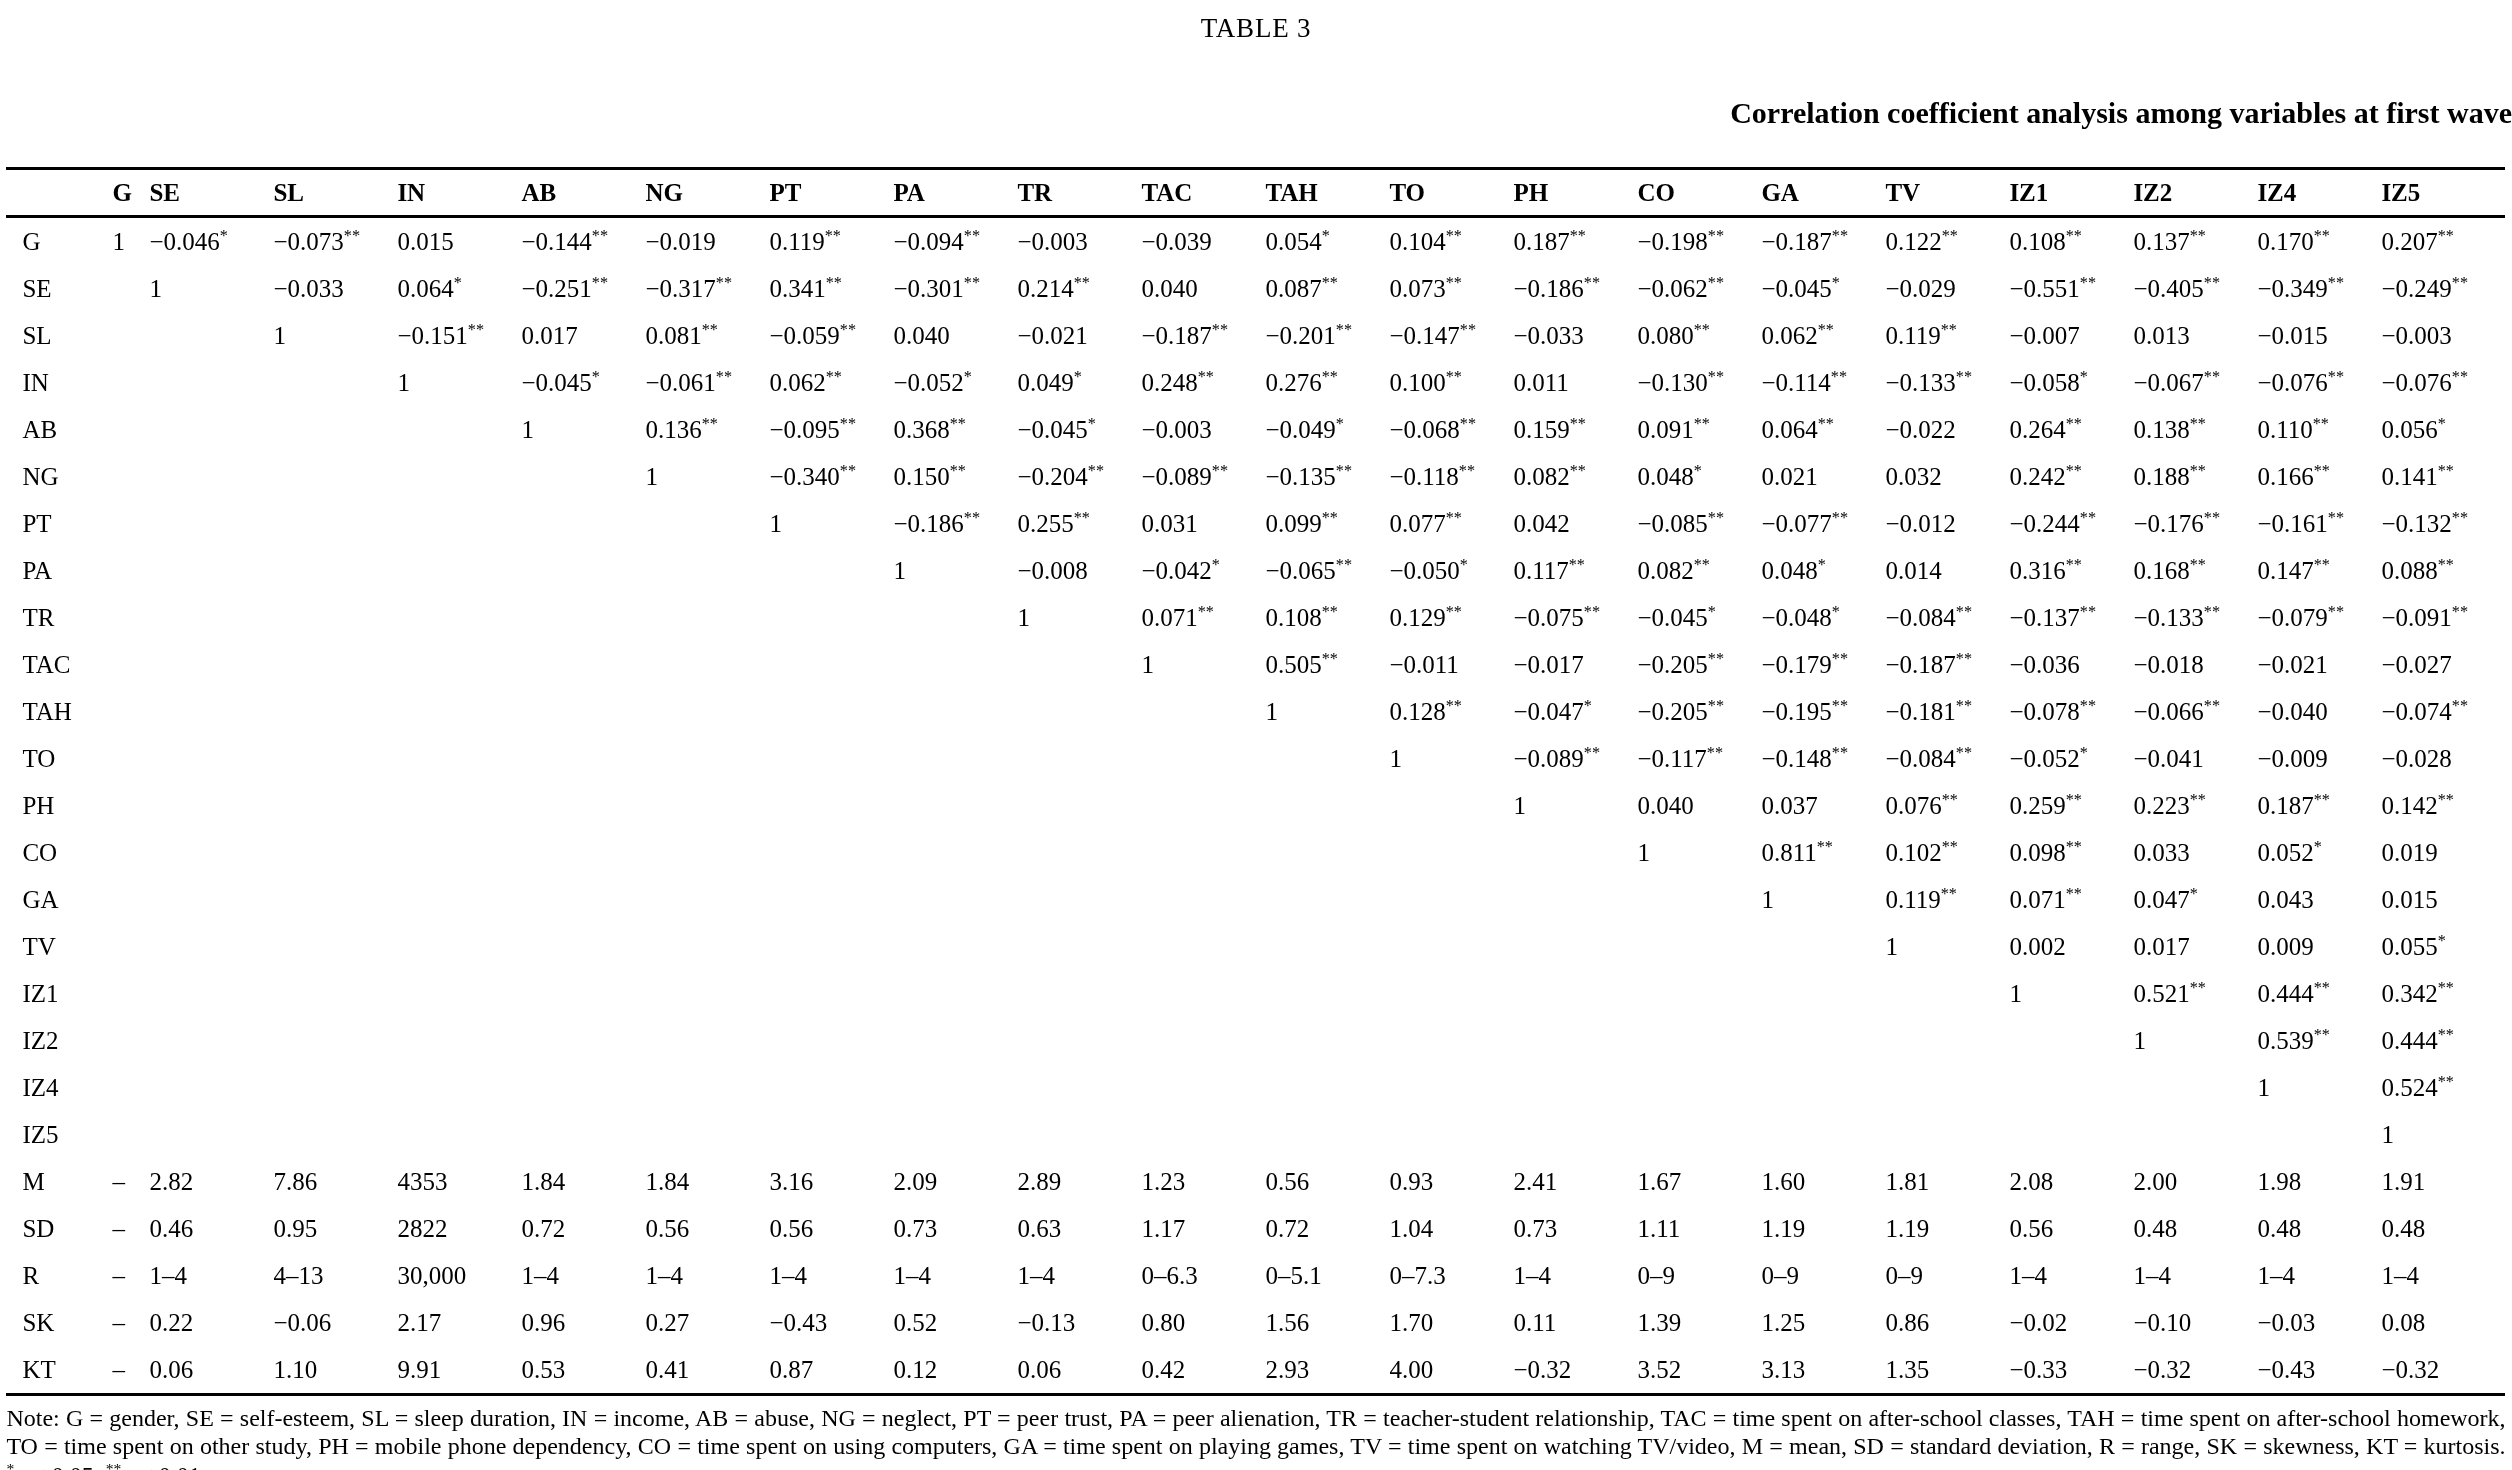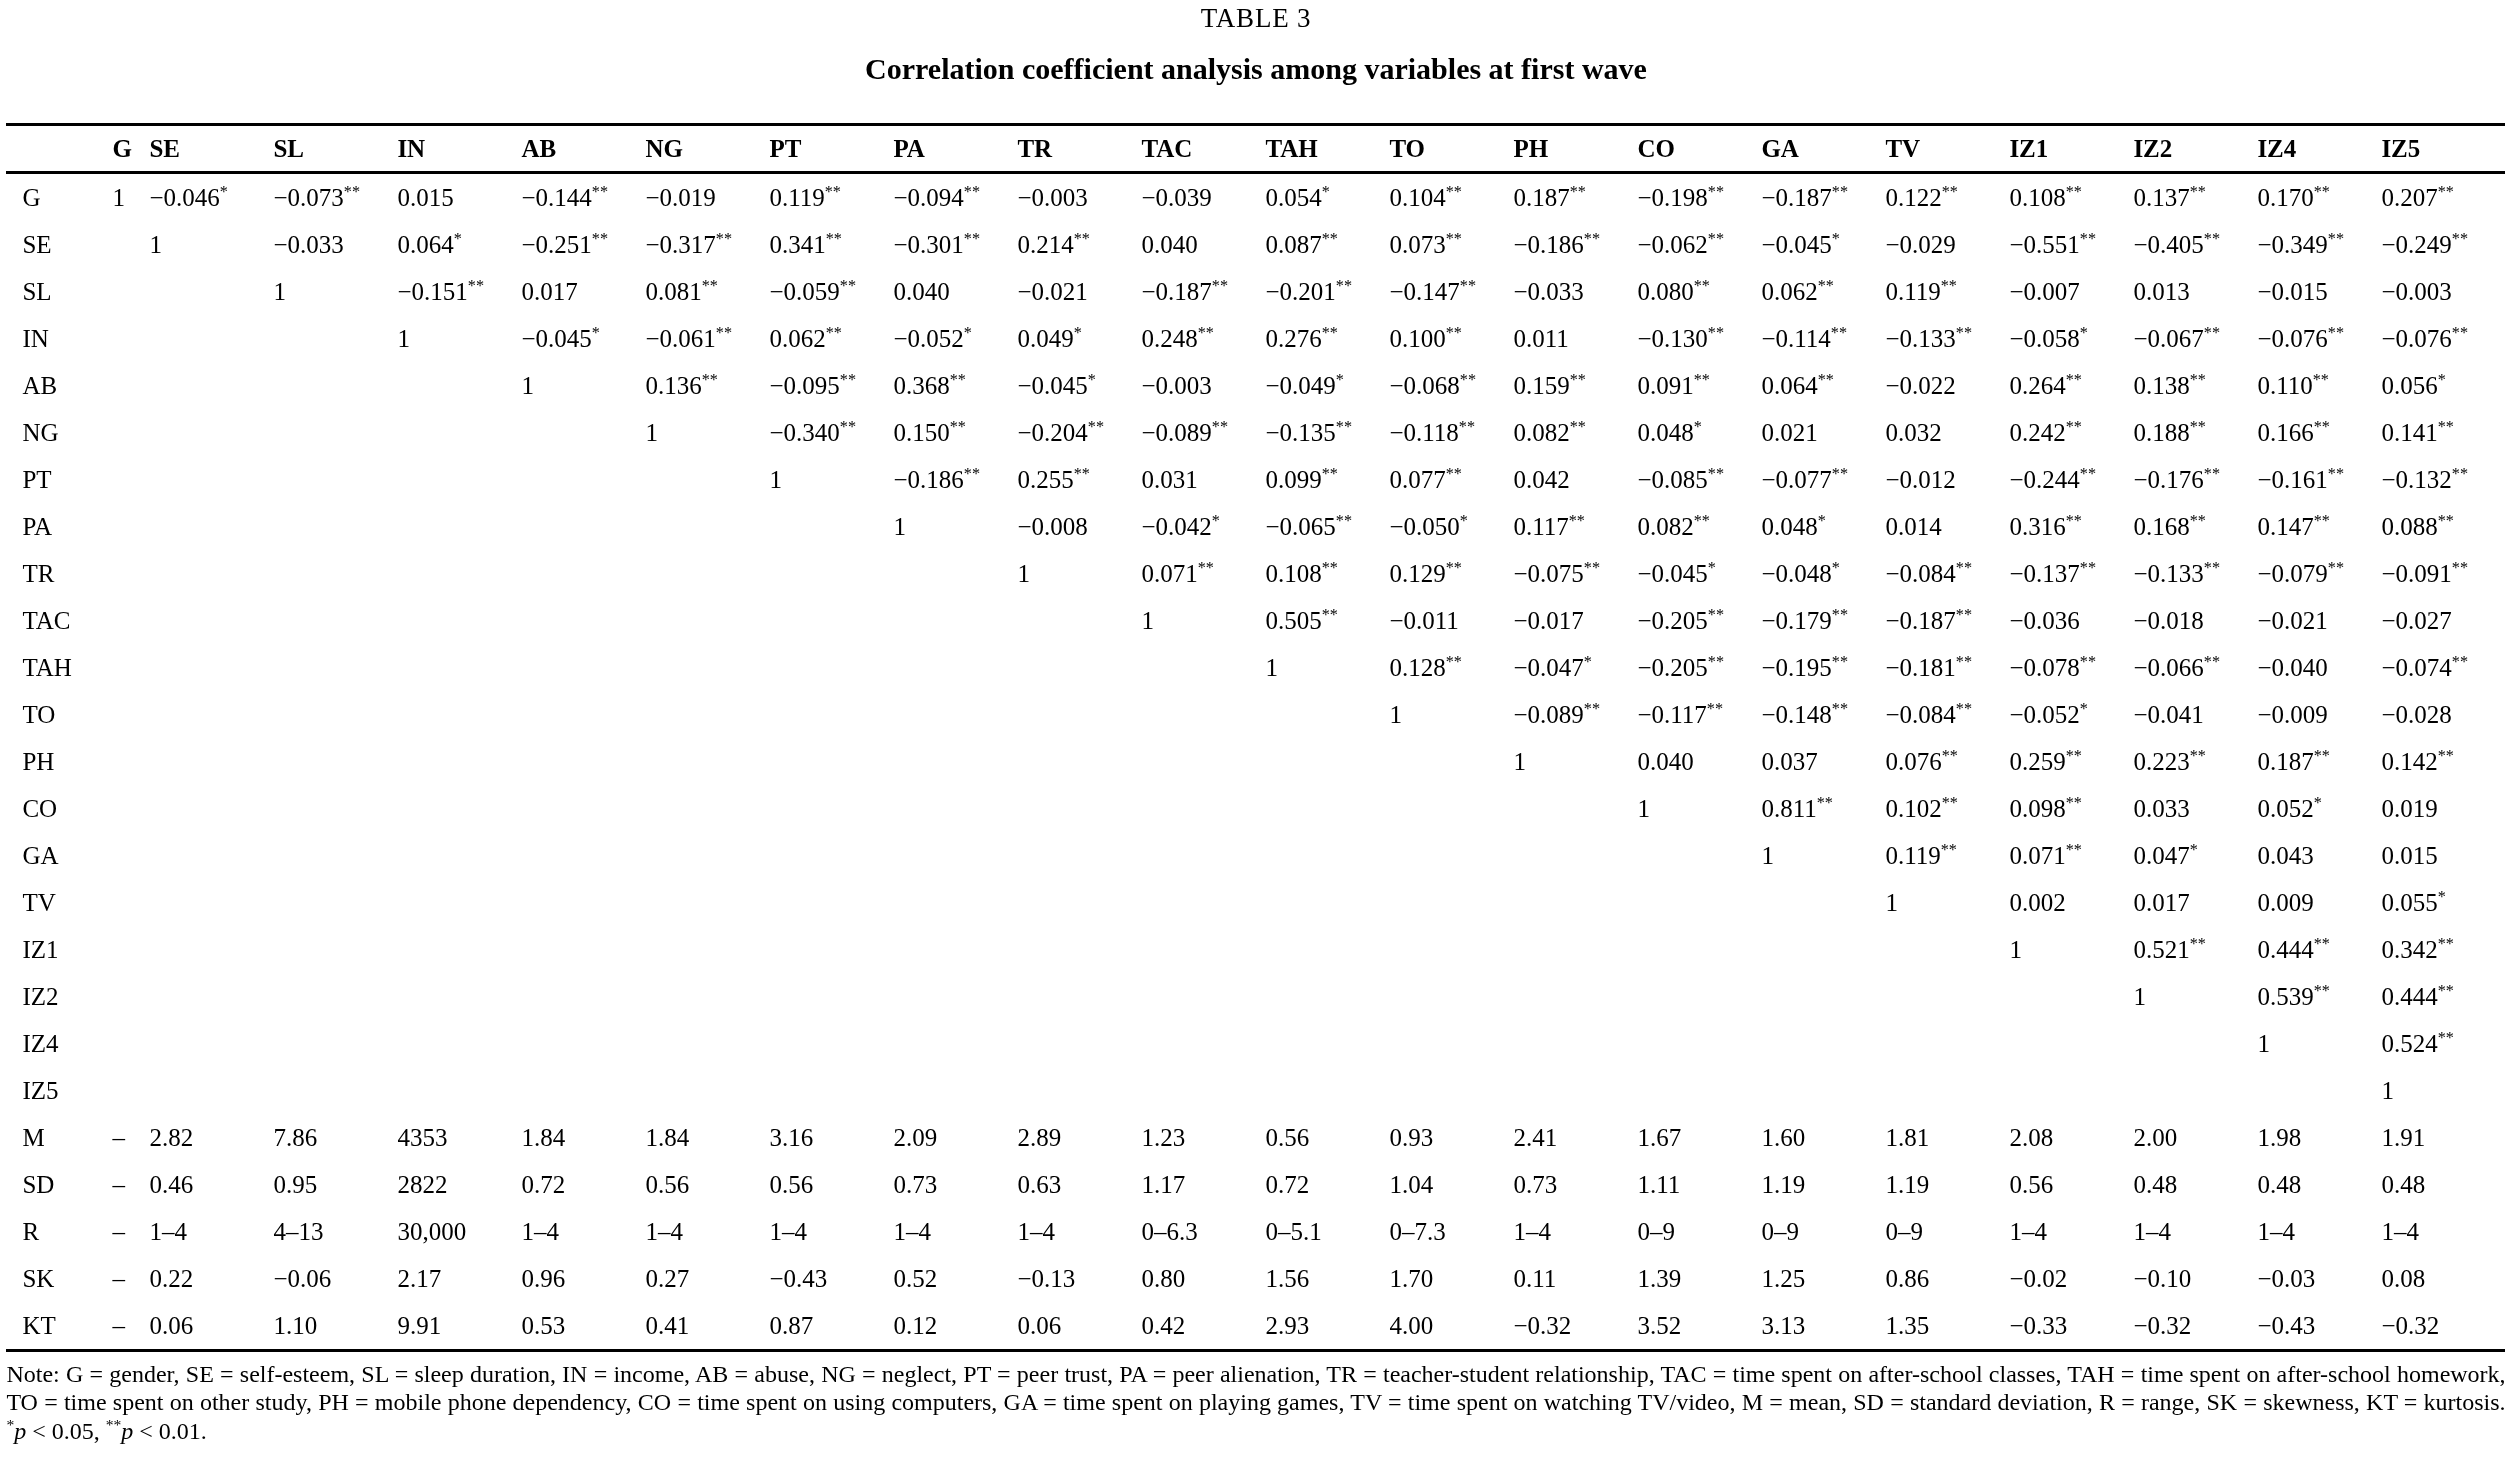--- a/index.html
+++ b/index.html
@@ -1,22 +1,22 @@
 <!DOCTYPE html>
 <html style="font-size:13px"><head>
 <meta charset="utf-8">
 <style>
   html, body { margin:0; padding:0; background:#ffffff; }
   body {
     width:2512px; height:1470px; overflow:hidden;
     font-family:"Liberation Serif", "DejaVu Serif", serif;
     color:#000;
   }
-  .table-number { text-align:center; font-size:27px; padding-top:3px; letter-spacing:0.8px; }
-  .caption { text-align:center; font-size:30px; font-weight:bold; margin-top:18px; }
+  .table-number { text-align:center; font-size:27px; padding-top:13px; letter-spacing:0.8px; }
+  .caption { text-align:right; font-size:30px; font-weight:bold; margin-top:52px; }
   table {
     border-collapse:collapse; table-layout:fixed;
     width:2499px; margin:37px 6.4px 0 6.4px;
     border-top:3.2px solid #000; border-bottom:3.2px solid #000;
   }
   thead th { border-bottom:3.2px solid #000; font-weight:bold; font-size:25px; height:45px; }
   th, td { text-align:left; padding:0 1.6px 0 0; white-space:nowrap; vertical-align:middle; }
   tbody td { font-size:25px; height:47px; font-weight:normal; }
   .rowlabel { padding-left:16px; }
   sup { font-size:65%; vertical-align:super; line-height:0; }

